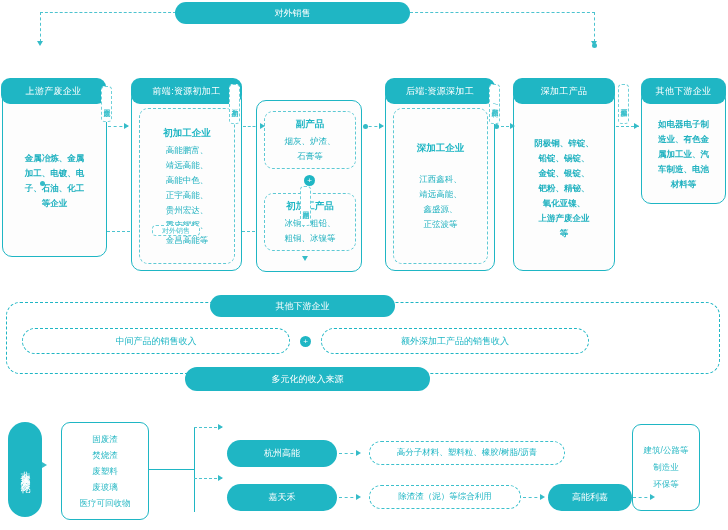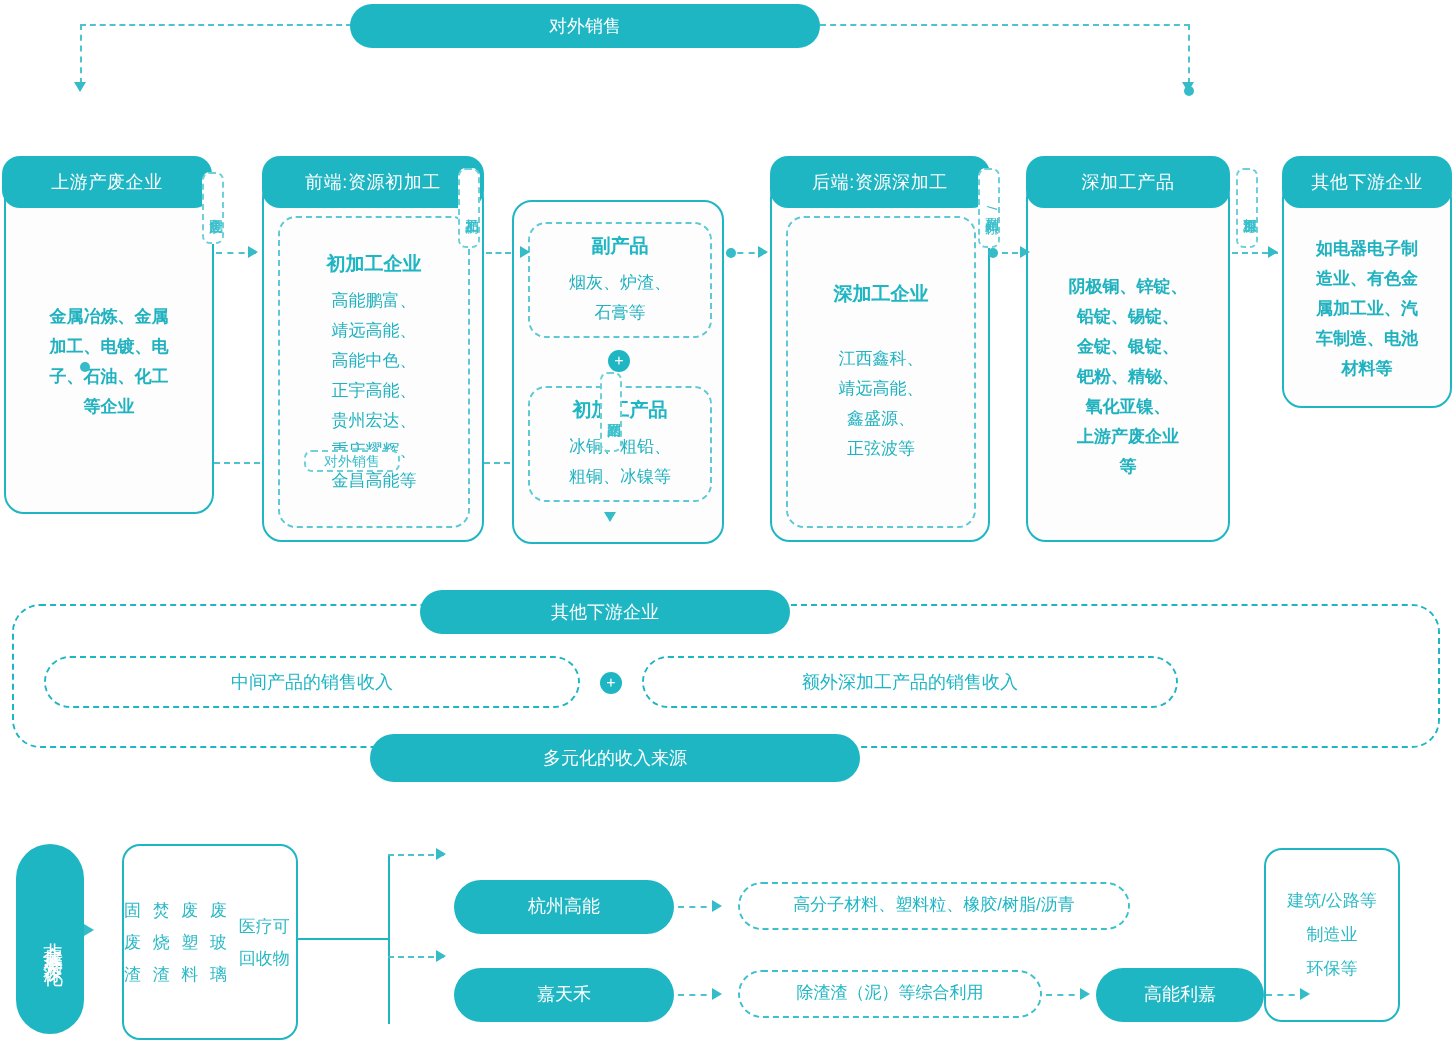--- a/index.html
+++ b/index.html
@@ -100,21 +100,21 @@
   }
 
   
   .vcap{
     background:#1fb6c4;color:#fff;border-radius:22px;
     display:flex;align-items:center;justify-content:center;
     writing-mode:vertical-rl;font-size:10px;letter-spacing:2px;z-index:5;
   }
   .listbox{
     border:1.3px solid #1fb6c4;border-radius:9px;box-sizing:border-box;
-    display:flex;flex-direction:row;align-items:center;justify-content:center;
+    display:flex;flex-direction:column;align-items:center;justify-content:center;
     font-size:8.5px;line-height:16px;color:#2bb9c5;
   }
   .smallbox{
     border:1.3px solid #1fb6c4;border-radius:9px;box-sizing:border-box;
     display:flex;flex-direction:column;align-items:center;justify-content:center;
     font-size:8.5px;line-height:17px;color:#2bb9c5;
   }
 </style>
 </head>
 <body>

